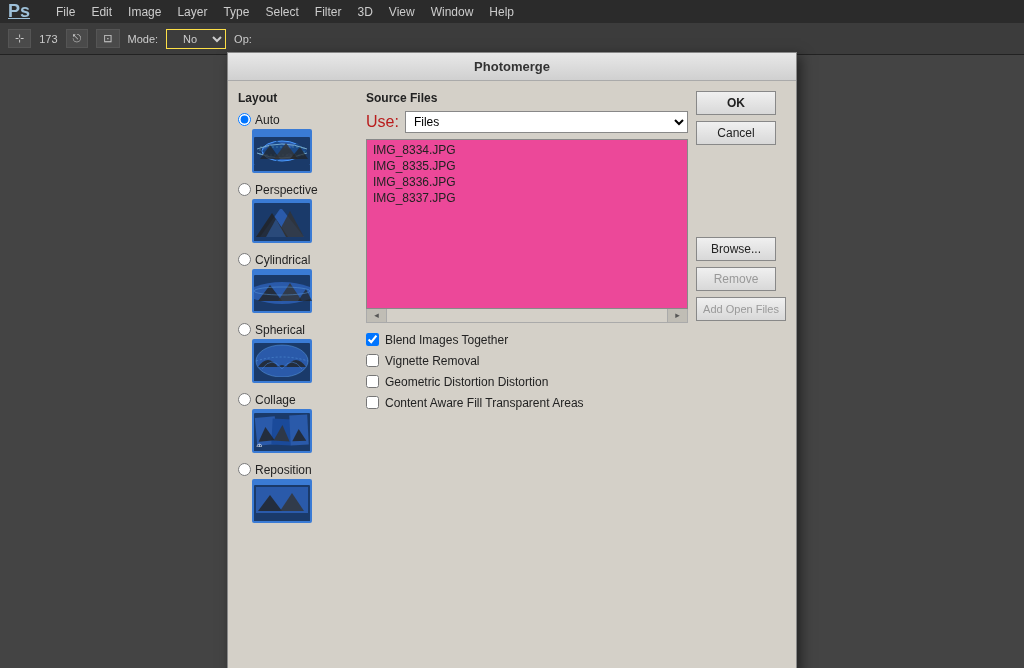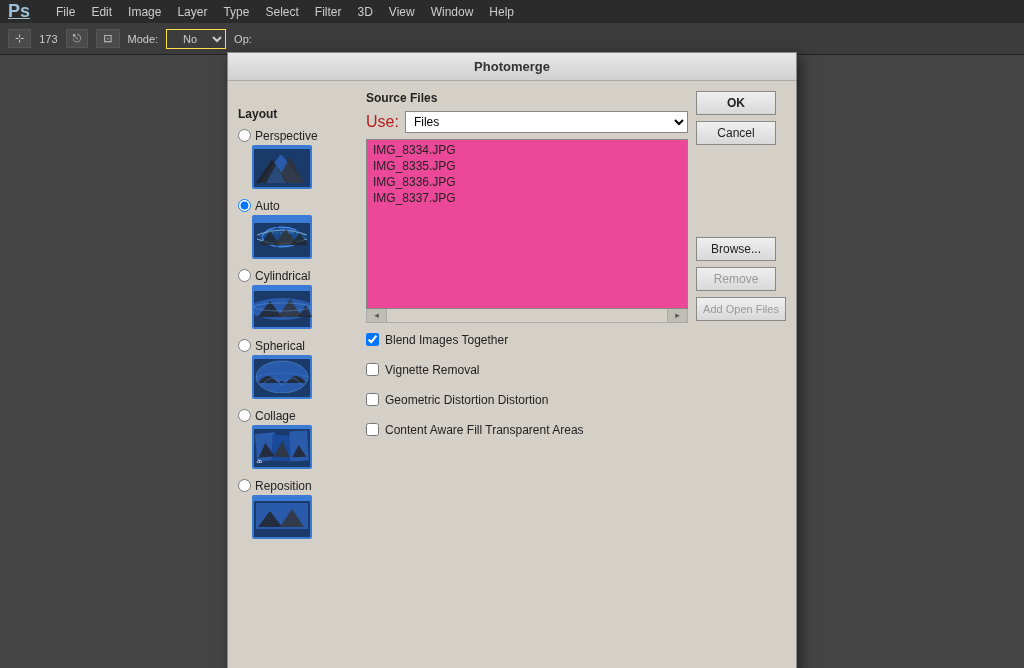--- a/index.html
+++ b/index.html
@@ -108,21 +108,20 @@
       font-weight: bold;
       color: #333;
       text-align: center;
       border-bottom: 1px solid #aaa;
     }
     .layout-title {
       font-size: 12px;
       font-weight: bold;
       color: #222;
       margin-bottom: 8px;
-      margin-top: 16px;
     }
     .layout-option {
       display: flex;
       flex-direction: column;
       align-items: flex-start;
       margin-bottom: 4px;
     }
     .layout-radio-row {
       display: flex;
       align-items: center;
@@ -208,21 +207,21 @@
     .dialog-btn:disabled, .dialog-btn.disabled {
       color: #999;
       cursor: default;
     }
 
     
     .checkboxes-area {
       margin-top: 4px;
       display: flex;
       flex-direction: column;
-      gap: 16px;
+      gap: 7px;
     }
     .checkbox-row {
       display: flex;
       align-items: center;
       gap: 6px;
     }
     .checkbox-row input[type="checkbox"] {
       margin: 0;
       cursor: pointer;
     }
@@ -382,39 +381,20 @@
           <span>Photomerge</span>
         </div>
 
         <div class="dialog-content">
 
           <div class="dialog-left">
             <div class="layout-title">Layout</div>
 
             <div class="layout-option">
               <div class="layout-radio-row">
-                <input type="radio" name="layout" id="r-perspective" style="">
-                <label for="r-perspective">Perspective</label>
-              </div>
-              <div class="layout-icon">
-                <svg class="pano-svg" viewBox="0 0 60 44">
-                  <rect width="60" height="44" fill="#3a7bd5" rx="2"></rect>
-                  <rect x="2" y="4" width="56" height="36" fill="#1a3a6a" rx="1"></rect>
-                  <polygon points="8,38 28,10 30,10 52,38" fill="#2a5aaa"></polygon>
-
-                  <polygon points="4,38 20,14 36,38" fill="#222" opacity="0.8"></polygon>
-                  <polygon points="24,38 38,12 52,38" fill="#333" opacity="0.8"></polygon>
-                  <polygon points="14,38 24,20 34,38" fill="#2a4a7a"></polygon>
-                  <rect x="2" y="38" width="56" height="4" fill="#1a3a6a"></rect>
-                </svg>
-              </div>
-            </div>
-
-            <div class="layout-option">
-              <div class="layout-radio-row">
                 <input type="radio" name="layout" id="r-auto" checked="" style="">
                 <label for="r-auto">Auto</label>
               </div>
               <div class="layout-icon">
                 <svg class="pano-svg" viewBox="0 0 60 44">
                   <rect width="60" height="44" fill="#3a7bd5" rx="2"></rect>
                   <rect x="2" y="8" width="56" height="28" fill="#1a3a6a" rx="1"></rect>
                   <ellipse cx="30" cy="22" rx="20" ry="10" fill="#2a5aaa" stroke="#4a9aff" stroke-width="1"></ellipse>
                   <polygon points="10,22 25,12 40,22 25,32" fill="#1a4a8a"></polygon>
                   <polygon points="35,22 45,14 55,22 45,30" fill="#1a4a8a"></polygon>
@@ -425,20 +405,39 @@
                   <polygon points="8,30 18,16 28,30" fill="#222" opacity="0.7"></polygon>
                   <polygon points="22,30 34,14 46,30" fill="#333" opacity="0.8"></polygon>
                   <polygon points="38,30 48,18 56,30" fill="#222" opacity="0.7"></polygon>
                   <rect x="2" y="36" width="56" height="6" fill="#1a3a6a"></rect>
                 </svg>
               </div>
             </div>
 
             <div class="layout-option">
               <div class="layout-radio-row">
+                <input type="radio" name="layout" id="r-perspective" style="">
+                <label for="r-perspective">Perspective</label>
+              </div>
+              <div class="layout-icon">
+                <svg class="pano-svg" viewBox="0 0 60 44">
+                  <rect width="60" height="44" fill="#3a7bd5" rx="2"></rect>
+                  <rect x="2" y="4" width="56" height="36" fill="#1a3a6a" rx="1"></rect>
+                  <polygon points="8,38 28,10 30,10 52,38" fill="#2a5aaa"></polygon>
+
+                  <polygon points="4,38 20,14 36,38" fill="#222" opacity="0.8"></polygon>
+                  <polygon points="24,38 38,12 52,38" fill="#333" opacity="0.8"></polygon>
+                  <polygon points="14,38 24,20 34,38" fill="#2a4a7a"></polygon>
+                  <rect x="2" y="38" width="56" height="4" fill="#1a3a6a"></rect>
+                </svg>
+              </div>
+            </div>
+
+            <div class="layout-option">
+              <div class="layout-radio-row">
                 <input type="radio" name="layout" id="r-cylindrical" style="">
                 <label for="r-cylindrical">Cylindrical</label>
               </div>
               <div class="layout-icon">
                 <svg class="pano-svg" viewBox="0 0 60 44">
                   <rect width="60" height="44" fill="#3a7bd5" rx="2"></rect>
                   <rect x="2" y="6" width="56" height="32" fill="#1a3a6a" rx="1"></rect>
                   <path d="M2,18 Q30,8 58,18 L58,30 Q30,40 2,30 Z" fill="#2a5aaa"></path>
 
                   <polygon points="6,32 18,16 30,32" fill="#222" opacity="0.8"></polygon>

